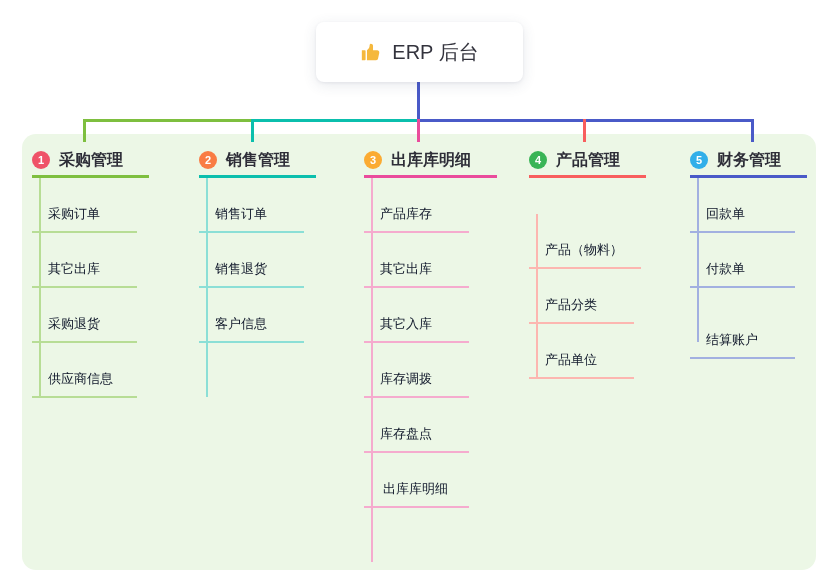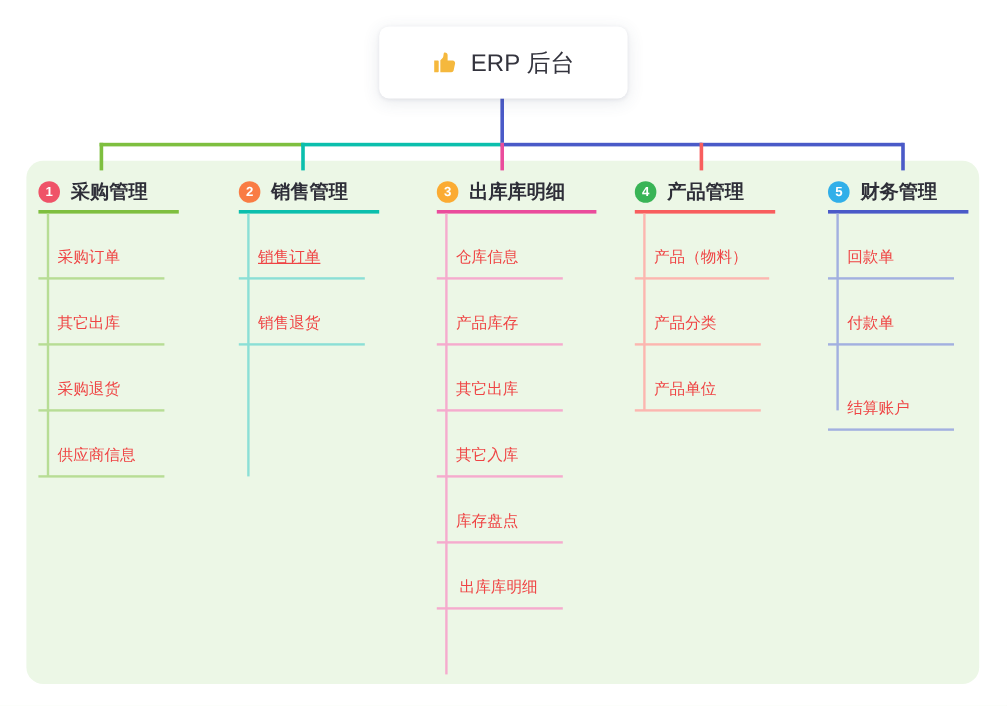--- a/index.html
+++ b/index.html
@@ -38,21 +38,21 @@
     width: 18px; height: 18px; border-radius: 50%; flex: 0 0 18px;
     color: #fff; font-size: 11px; font-weight: 700;
     display: inline-flex; align-items: center; justify-content: center;
   }
   .children { position: relative; }
   .spine { position: absolute; width: 2px; }
   .child-row {
     height: 55px; width: fit-content; min-width: 105px;
     display: flex; align-items: flex-end;
     padding: 0 18px 8px 16px; border-bottom: 2px solid #ccc;
-    font-size: 13px; color: #ef4444; white-space: nowrap; cursor: default;
+    font-size: 13px; color: #0f172a; white-space: nowrap; cursor: default;
   }
 </style>
 </head>
 <body>
 
 <div class="canvas">
 
   <div class="panel" id="panel" style="background: rgb(236, 247, 230);"></div>
 
   <div class="root-node">
@@ -99,65 +99,68 @@
         </div>
   </div>
 
   <div class="branch-col" style="left: 199px;">
     <div class="branch-title" style="border-bottom-color: rgb(11, 191, 173);">
       <span class="badge" style="background: rgb(249, 124, 68);">2</span>
       <span>销售管理</span>
     </div>
     <div class="children">
       <div class="spine" style="left: 7px; top: 0px; height: 219px; background: rgb(139, 223, 214);"></div>
-    <div class="child-row" style="border-bottom-color: rgb(139, 223, 214); text-decoration: underline;">
+    <div class="child-row" style="border-bottom-color: rgb(139, 223, 214);">
             <span>销售订单</span>
           </div>
           <div class="child-row" style="border-bottom-color: rgb(139, 223, 214);">
             <span>销售退货</span>
+          </div>
+          <div class="child-row" style="border-bottom-color: rgb(139, 223, 214);">
+            <span>客户信息</span>
           </div>
         </div>
   </div>
 
   <div class="branch-col" style="left: 364px;">
     <div class="branch-title" style="border-bottom-color: rgb(234, 76, 156);">
       <span class="badge" style="background: rgb(251, 171, 50);">3</span>
       <span>出库库明细</span>
     </div>
     <div class="children">
       <div class="spine" style="left: 7px; top: 0px; height: 384px; background: rgb(245, 171, 206);"></div>
-    <div class="child-row" style="border-bottom-color: rgb(245, 171, 206);">
-            <span>仓库信息</span>
-          </div>
           <div class="child-row" style="border-bottom-color: rgb(245, 171, 206);">
             <span>产品库存</span>
           </div>
           <div class="child-row" style="border-bottom-color: rgb(245, 171, 206);">
             <span>其它出库</span>
           </div>
           <div class="child-row" style="border-bottom-color: rgb(245, 171, 206);">
             <span>其它入库</span>
+          </div>
+          <div class="child-row" style="border-bottom-color: rgb(245, 171, 206);">
+            <span>库存调拨</span>
           </div>
           <div class="child-row" style="border-bottom-color: rgb(245, 171, 206);">
             <span>库存盘点</span>
           </div>
           <div class="child-row" style="border-bottom-color: rgb(245, 171, 206); justify-content: center;">
             <span>出库库明细</span>
           </div>
         </div>
   </div>
 
   <div class="branch-col" style="left: 529px;">
     <div class="branch-title" style="border-bottom-color: rgb(248, 94, 94);">
       <span class="badge" style="background: rgb(57, 180, 86);">4</span>
       <span>产品管理</span>
     </div>
     <div class="children">
       <div class="spine" style="left: 7px; top: 0px; height: 164px; background: rgb(252, 182, 176);"></div>
-    <div class="child-row" style="border-bottom-color: rgb(252, 182, 176);">
+    <div class="child-row" style="border-bottom-color: rgb(252, 182, 176); margin-top: 36px;">
             <span>产品（物料）</span>
           </div>
           <div class="child-row" style="border-bottom-color: rgb(252, 182, 176);">
             <span>产品分类</span>
           </div>
           <div class="child-row" style="border-bottom-color: rgb(252, 182, 176);">
             <span>产品单位</span>
           </div>
         </div>
   </div>

